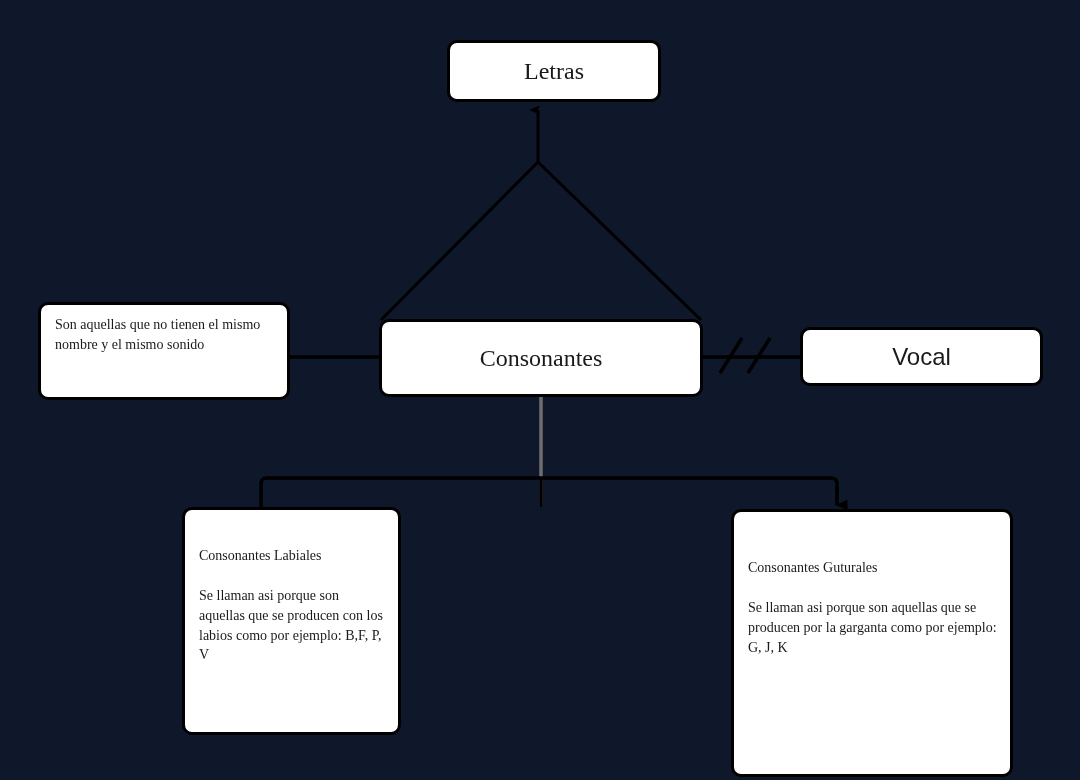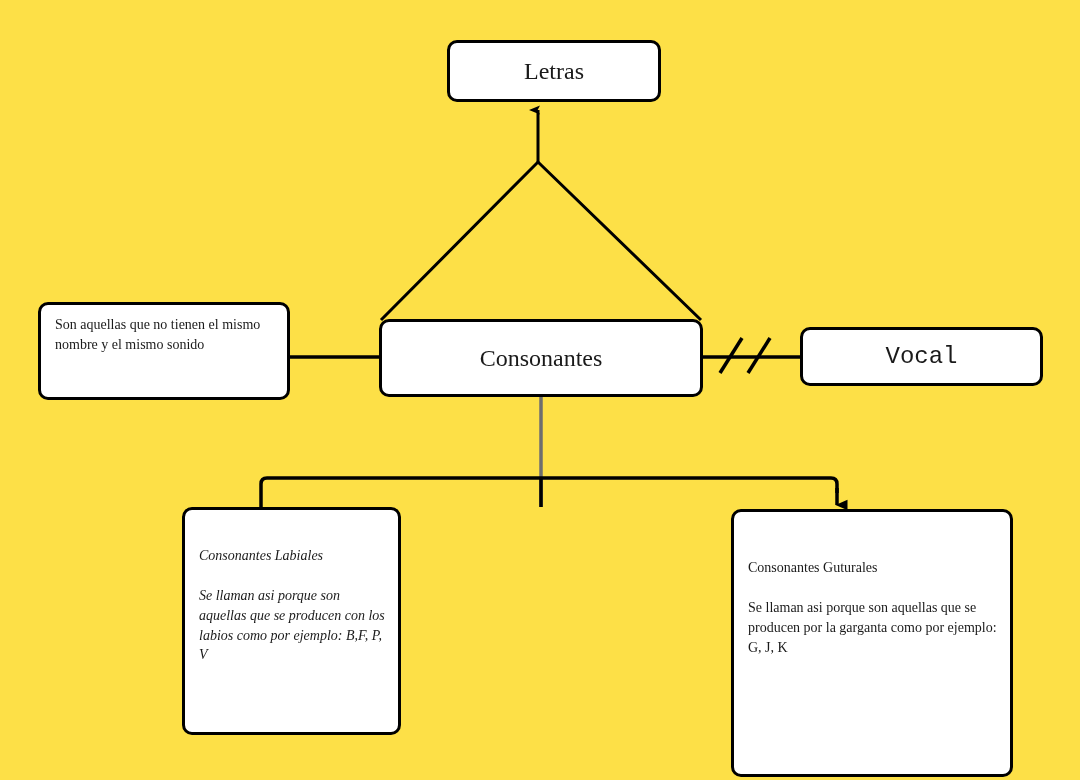--- a/index.html
+++ b/index.html
@@ -4,21 +4,21 @@
 <style>
   html, body {
     margin: 0;
     padding: 0;
     background: #ffffff;
   }
   #canvas {
     position: relative;
     width: 1080px;
     height: 780px;
-    background: #fde047;
+    background: #0f172a;
     overflow: hidden;
     font-family: "Liberation Serif", "DejaVu Serif", serif;
   }
   #edges {
     position: absolute;
     left: 0;
     top: 0;
     width: 1080px;
     height: 780px;
     pointer-events: none;
@@ -49,34 +49,34 @@
   }
   
   .para .node-label {
     left: 14px;
     right: 12px;
     font-size: 14px;
     line-height: 1.42;
     text-align: left;
   }
   .sans .node-label {
-    font-family: Liberation Mono, monospace;
+    font-family: Liberation Sans, sans-serif;
   }
 
   
   #node-letras      { left: 447px; top: 40px;  width: 214px; height: 62px; }
   #node-consonantes { left: 379px; top: 319px; width: 324px; height: 78px; }
   #node-definicion  { left: 38px;  top: 302px; width: 252px; height: 98px; }
   #node-vocal       { left: 800px; top: 327px; width: 243px; height: 59px; }
   #node-labiales    { left: 182px; top: 507px; width: 219px; height: 228px; }
   #node-linguales   { left: 432px; top: 507px; width: 235px; height: 228px; }
   #node-guturales   { left: 699px; top: 509px; width: 282px; height: 268px; margin-left: 32px; }
 
   #node-definicion .node-label { top: 10px; }
-  #node-labiales   .node-label { top: 36px; font-style: italic; }
+  #node-labiales   .node-label { top: 36px; }
   #node-linguales  .node-label { top: 36px; }
   #node-guturales  .node-label { top: 46px; }
 </style>
 </head>
 <body>
 
 <div id="canvas">
 
   <svg id="edges" viewBox="0 0 1080 780" width="1080" height="780" xmlns="http://www.w3.org/2000/svg">
 

